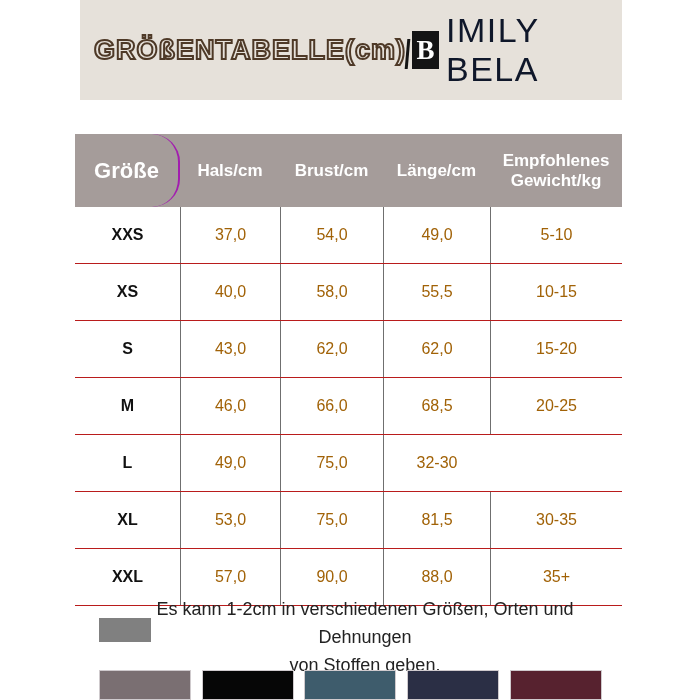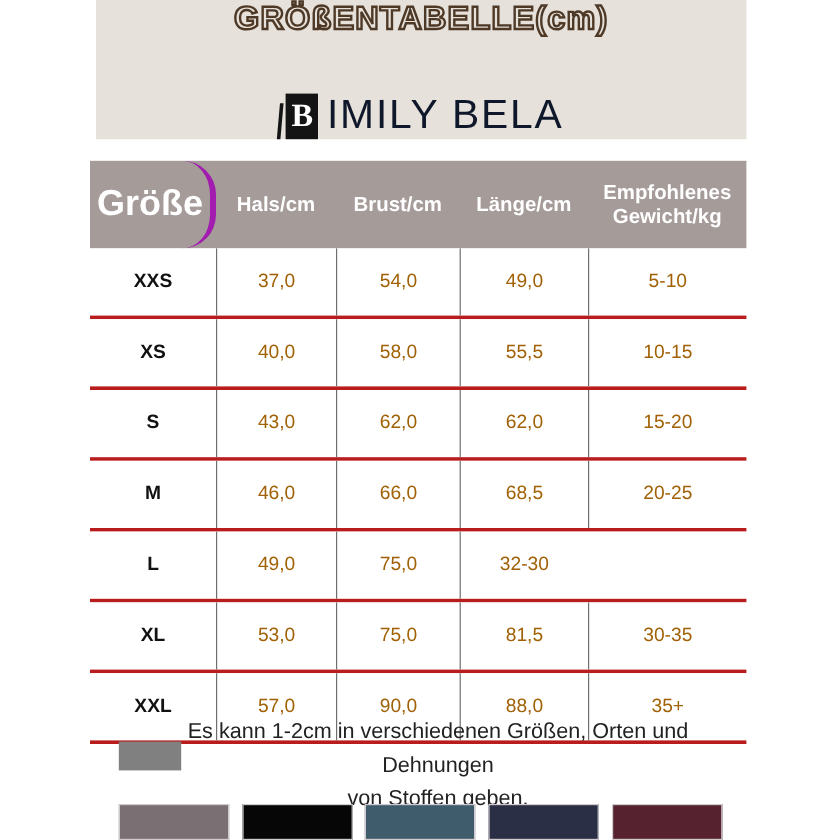--- a/index.html
+++ b/index.html
@@ -1,40 +1,40 @@
 <!DOCTYPE html>
 <html><head>
 <meta charset="utf-8">
 <style>
   html,body{margin:0;padding:0;background:#ffffff;}
   #page{position:relative;width:700px;height:700px;background:#ffffff;overflow:hidden;
         font-family:"Liberation Sans", sans-serif;}
 
   
-  .banner{position:absolute;left:80px;top:0;width:542px;height:116px;background:#e6e1da;
+  .banner{position:absolute;left:80px;top:0;width:542px;height:100px;background:#e6e1da;
           display:flex;align-items:center;justify-content:space-between;
-          padding:0 14px;box-sizing:border-box;flex-direction:column;}
+          padding:0 14px;box-sizing:border-box;}
   .title{font-size:27px;font-weight:bold;letter-spacing:1px;color:#e6e1da;
          -webkit-text-stroke:2px #4e3927;white-space:nowrap;}
   .brand{display:flex;align-items:center;gap:7px;}
   .logo-mark{display:flex;align-items:flex-end;}
   .logo-bar{width:3px;height:30px;background:#141414;margin-right:3px;transform:skewX(-5deg);}
   .logo-box{width:27px;height:38px;background:#141414;color:#ffffff;display:flex;
             align-items:center;justify-content:center;
             font-family:"Liberation Serif", serif;font-weight:bold;font-size:27px;}
   .brand-name{font-size:34px;color:#0f172a;letter-spacing:1.5px;font-weight:normal;}
 
   
   .size-table{position:absolute;left:75px;top:134px;width:547px;}
   .t-row{display:grid;grid-template-columns:105px 100px 103px 107px 132px;}
   .t-head{background:#a59c9a;height:73px;}
   .t-head .cell{color:#ffffff;font-weight:bold;font-size:17px;display:flex;
                 align-items:center;justify-content:center;text-align:center;line-height:1.15;}
-  .t-head .cell.size-col{font-size:30px;border-right:5px solid #a21caf;border-radius:28px;}
-  .t-body .t-row{height:56px;border-bottom:3px solid #b91c1c;background:#ffffff;}
+  .t-head .cell.size-col{font-size:22px;border-right:2px solid #a21caf;border-radius:28px;}
+  .t-body .t-row{height:56px;border-bottom:1px solid #b91c1c;background:#ffffff;}
   .t-body .cell{display:flex;align-items:center;justify-content:center;
                 font-size:16px;color:#a16207;}
   .t-body .cell + .cell{border-left:1px solid #6f6f6f;}
   .t-body .cell.size-col{font-weight:bold;color:#111111;}
   .t-head .cell.weight-col{padding:4px 2px;}
 
   
   .note-swatch{position:absolute;left:99px;top:618px;width:52px;height:24px;background:#808080;}
   .note-text{position:absolute;left:150px;top:596px;width:430px;text-align:center;
              font-size:18px;color:#222222;line-height:1.55;}

